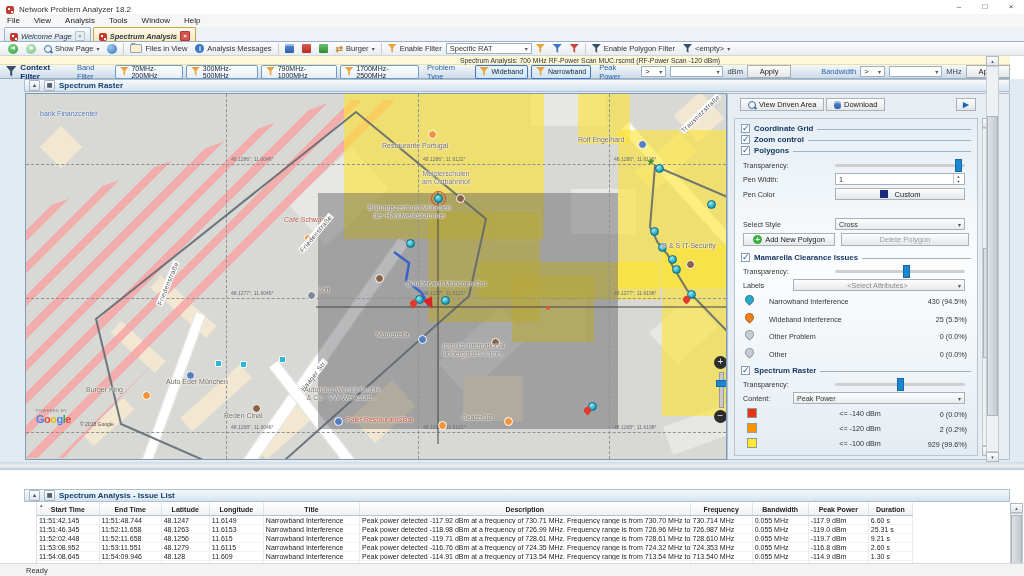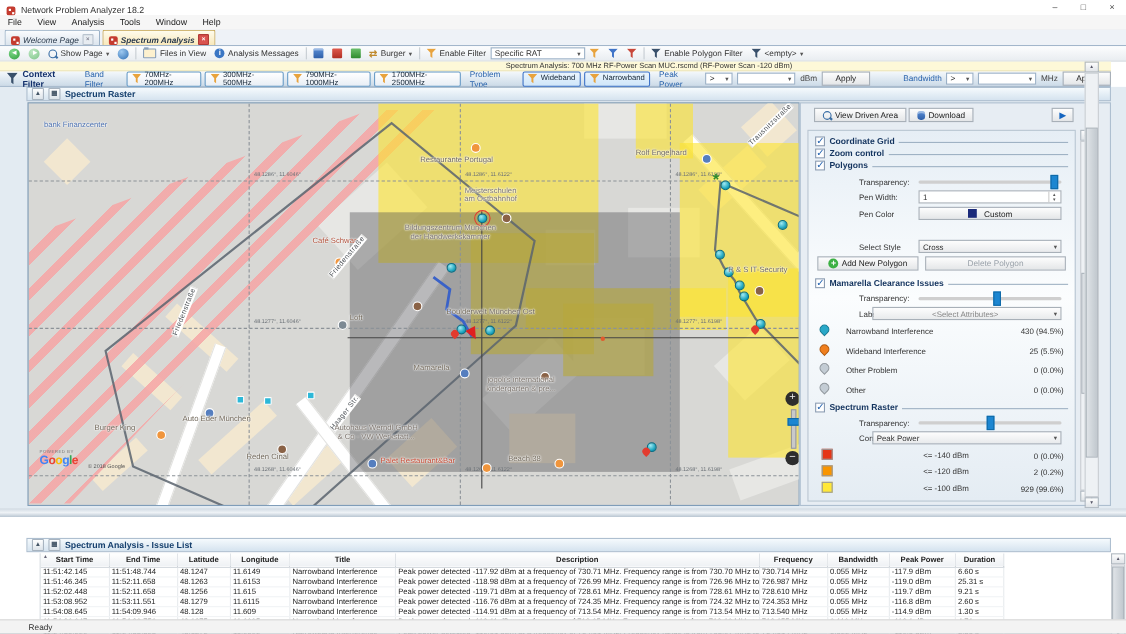--- a/index.html
+++ b/index.html
@@ -115,21 +115,21 @@
   .rpanel{position:absolute;left:727px;top:14px;width:283px;height:367px;background:#e7edf3;border:1px solid #aebfd0;box-sizing:border-box;}
   .rbtnrow{position:absolute;left:0;top:4px;width:283px;height:16px;}
   .group{position:absolute;left:6px;top:24px;width:244px;height:338px;background:linear-gradient(180deg,#e6eef5,#fbfdfe 45%,#e4ecf3);
     border:1px solid #b9c6d2;box-sizing:border-box;}
   .secrow{position:absolute;left:6px;right:6px;height:11px;display:flex;align-items:center;gap:4px;}
   .cb{width:9px;height:9px;background:#fff;border:1px solid #8a9cb2;box-sizing:border-box;position:relative;flex:none;}
   .cb::after{content:"✓";position:absolute;left:0px;top:-2px;font-size:9px;color:#1e5fae;}
   .sectitle{font-size:7.8px;font-weight:bold;color:#13335e;white-space:nowrap;}
   .secline{flex:1;border-top:1px solid #9fb2c4;margin-top:1px;}
   .crow{position:absolute;left:8px;right:8px;height:13px;font-size:7.2px;color:#333;}
-  .clabel{position:absolute;left:0;top:2px;margin-left:38px;}
+  .clabel{position:absolute;left:0;top:2px;}
   .track{position:absolute;left:92px;right:4px;top:5px;height:3px;background:#cfcfcf;border-radius:2px;}
   .handle{position:absolute;top:-5px;width:7px;height:13px;background:#1c86d1;border:1px solid #0f6aa8;box-sizing:border-box;}
   .spin{position:absolute;left:92px;right:4px;top:0;height:12px;background:#fff;border:1px solid #a8b0b8;font-size:7.2px;display:flex;align-items:center;padding-left:3px;box-sizing:border-box;}
   .spinarr{position:absolute;right:1px;top:0;width:9px;height:10px;font-size:4.5px;color:#555;text-align:center;line-height:5px;border-left:1px solid #ccc;}
   .pcolor{position:absolute;left:92px;right:4px;top:0;height:12px;}
   .pcsq{display:inline-block;width:8px;height:8px;background:#1b2a7a;margin-right:4px;vertical-align:-1px;}
   .sel{position:absolute;left:92px;right:4px;top:0;height:12px;background:linear-gradient(#fdfdfd,#e8eaec);border:1px solid #a8b0b8;
     display:flex;align-items:center;justify-content:space-between;font-size:7.2px;padding:0 3px;box-sizing:border-box;}
   .sel.wide{left:50px;}
   .sel .ph{color:#888;width:100%;text-align:center;}

